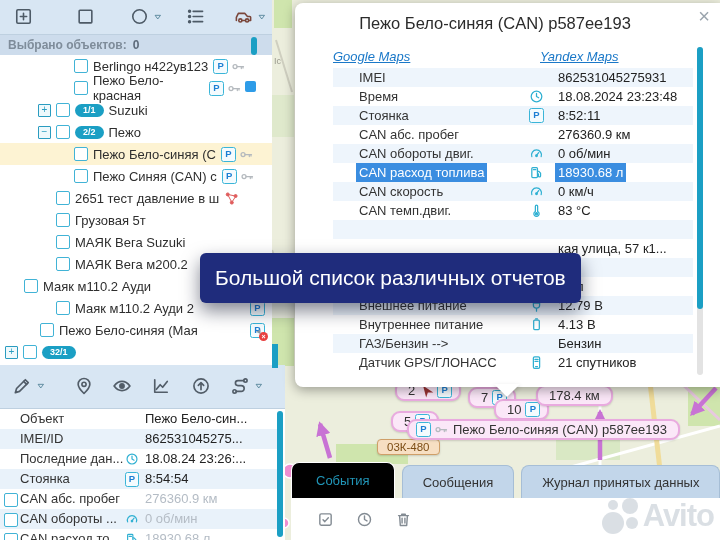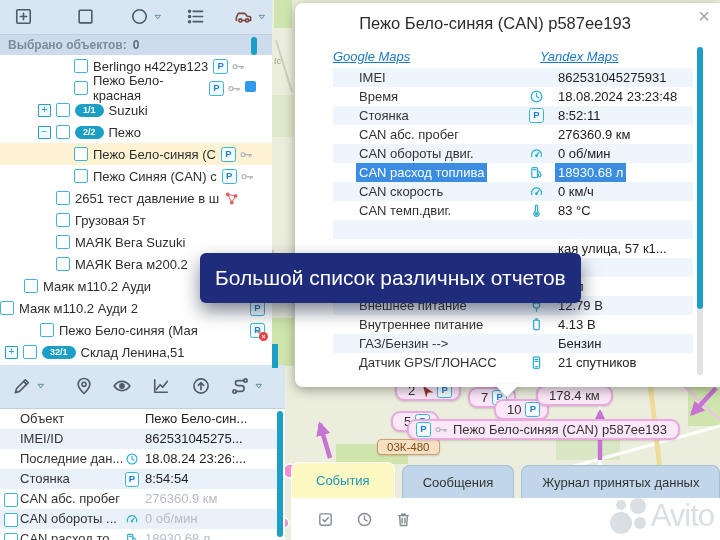--- a/index.html
+++ b/index.html
@@ -84,29 +84,29 @@
   .pill{position:absolute;display:flex;align-items:center;gap:4px;background:var(--pill_bg,#fbe7f8);
         border:2px solid var(--pill_border,#e9aadf);border-radius:9px;padding:1px 7px;font-size:13px;
         color:#333;box-shadow:0 1px 2px rgba(0,0,0,.15);white-space:nowrap;pointer-events:auto;}
   .pill.road{background:#f7dfc3;border:1px solid #cf9f68;color:#7c4d15;font-size:11.5px;border-radius:4px;padding:1px 5px;}
   .pill .ic{width:15px;height:15px;}
   
   .tabsbar{position:absolute;left:291px;top:462px;right:0;height:36px;display:flex;align-items:flex-end;gap:7px;z-index:6;}
   .tab{height:33px;line-height:33px;padding:0 20px;background:var(--tab_inactive_bg,#c2d6ea);
        border:1px solid #a6bed6;border-bottom:none;border-radius:8px 8px 0 0;font-size:13px;color:#333;
        box-sizing:border-box;cursor:pointer;white-space:nowrap;}
-  .tab.active{height:36px;line-height:36px;background:#fef9c3;border-color:#fff;color:#2196b8;padding:0 24px;}
+  .tab.active{height:36px;line-height:36px;background:#000000;border-color:#fff;color:#2196b8;padding:0 24px;}
   .tabcontent{position:absolute;left:291px;top:498px;right:0;height:42px;background:#fff;z-index:5;
               display:flex;align-items:center;gap:22px;padding-left:26px;}
   .tabcontent .ic{width:17px;height:17px;color:#838b93;cursor:pointer;}
   
   .avito{position:absolute;right:6px;bottom:4px;z-index:9;display:flex;align-items:center;gap:2px;
          color:rgba(188,197,206,.55);pointer-events:none;}
   .avito .logo{width:40px;height:40px;}
-  .avito .txt{font-size:31px;font-weight:normal;letter-spacing:-1px;}
+  .avito .txt{font-size:31px;font-weight:bold;letter-spacing:-1px;}
 </style>
 </head>
 <body style="--accent: #1b9fc4; --selection: #3a8de0; --banner_bg: #1f2c7c; --link: #1a78c8; --sidebar_selected_bg: #fdf3d3; --map_bg: #eceedd; --tab_inactive_bg: #c2d6ea; --pill_bg: #fbe7f8; --pill_border: #e9aadf;">
 
 <div class="map">
   <svg viewBox="0 0 720 540">
     <rect x="274" y="0" width="18" height="28" fill="#cfe5ad"></rect>
     <rect x="272" y="95" width="22" height="42" fill="#dfe9cc"></rect>
     <rect x="272" y="318" width="22" height="48" fill="#cfe5ad"></rect>
     <path d="M276 40 L292 92" stroke="#cfcfc0" stroke-width="2"></path>
@@ -337,21 +337,21 @@
         <span class="cbx"></span>
 
         <span>Маяк м110.2 Ауди</span>
         <span class="tric"></span>
         <span class="ric">
           <span class="ic">
             <span class="pbox">P<i class="pbx">×</i></span>
           </span>
         </span>
       </div>
-      <div class="srow" style="">
+      <div class="srow" style="padding-left: 56px;">
 
         <span class="cbx"></span>
 
         <span>Маяк м110.2 Ауди 2</span>
         <span class="tric"></span>
         <span class="ric">
           <span class="ic">
             <span class="pbox">P</span>
           </span>
         </span>
@@ -365,21 +365,20 @@
         <span class="ric">
           <span class="ic">
             <span class="pbox">P<i class="pbx">×</i></span>
           </span>
         </span>
       </div>
       <div class="srow" style="padding-left: 5px;">
         <span class="exp">+</span>
         <span class="cbx"></span>
         <span class="badge">32/1</span>
-        <span>Склад Ленина,51</span>
         <span class="tric"></span>
         <span class="ric"></span>
       </div>
     </div>
   <div class="sb-scroll"></div>
 </div>
 <span class="collapse-arrow">◂</span>
 <div class="split-thumb"></div>
 
 <div class="lb">

